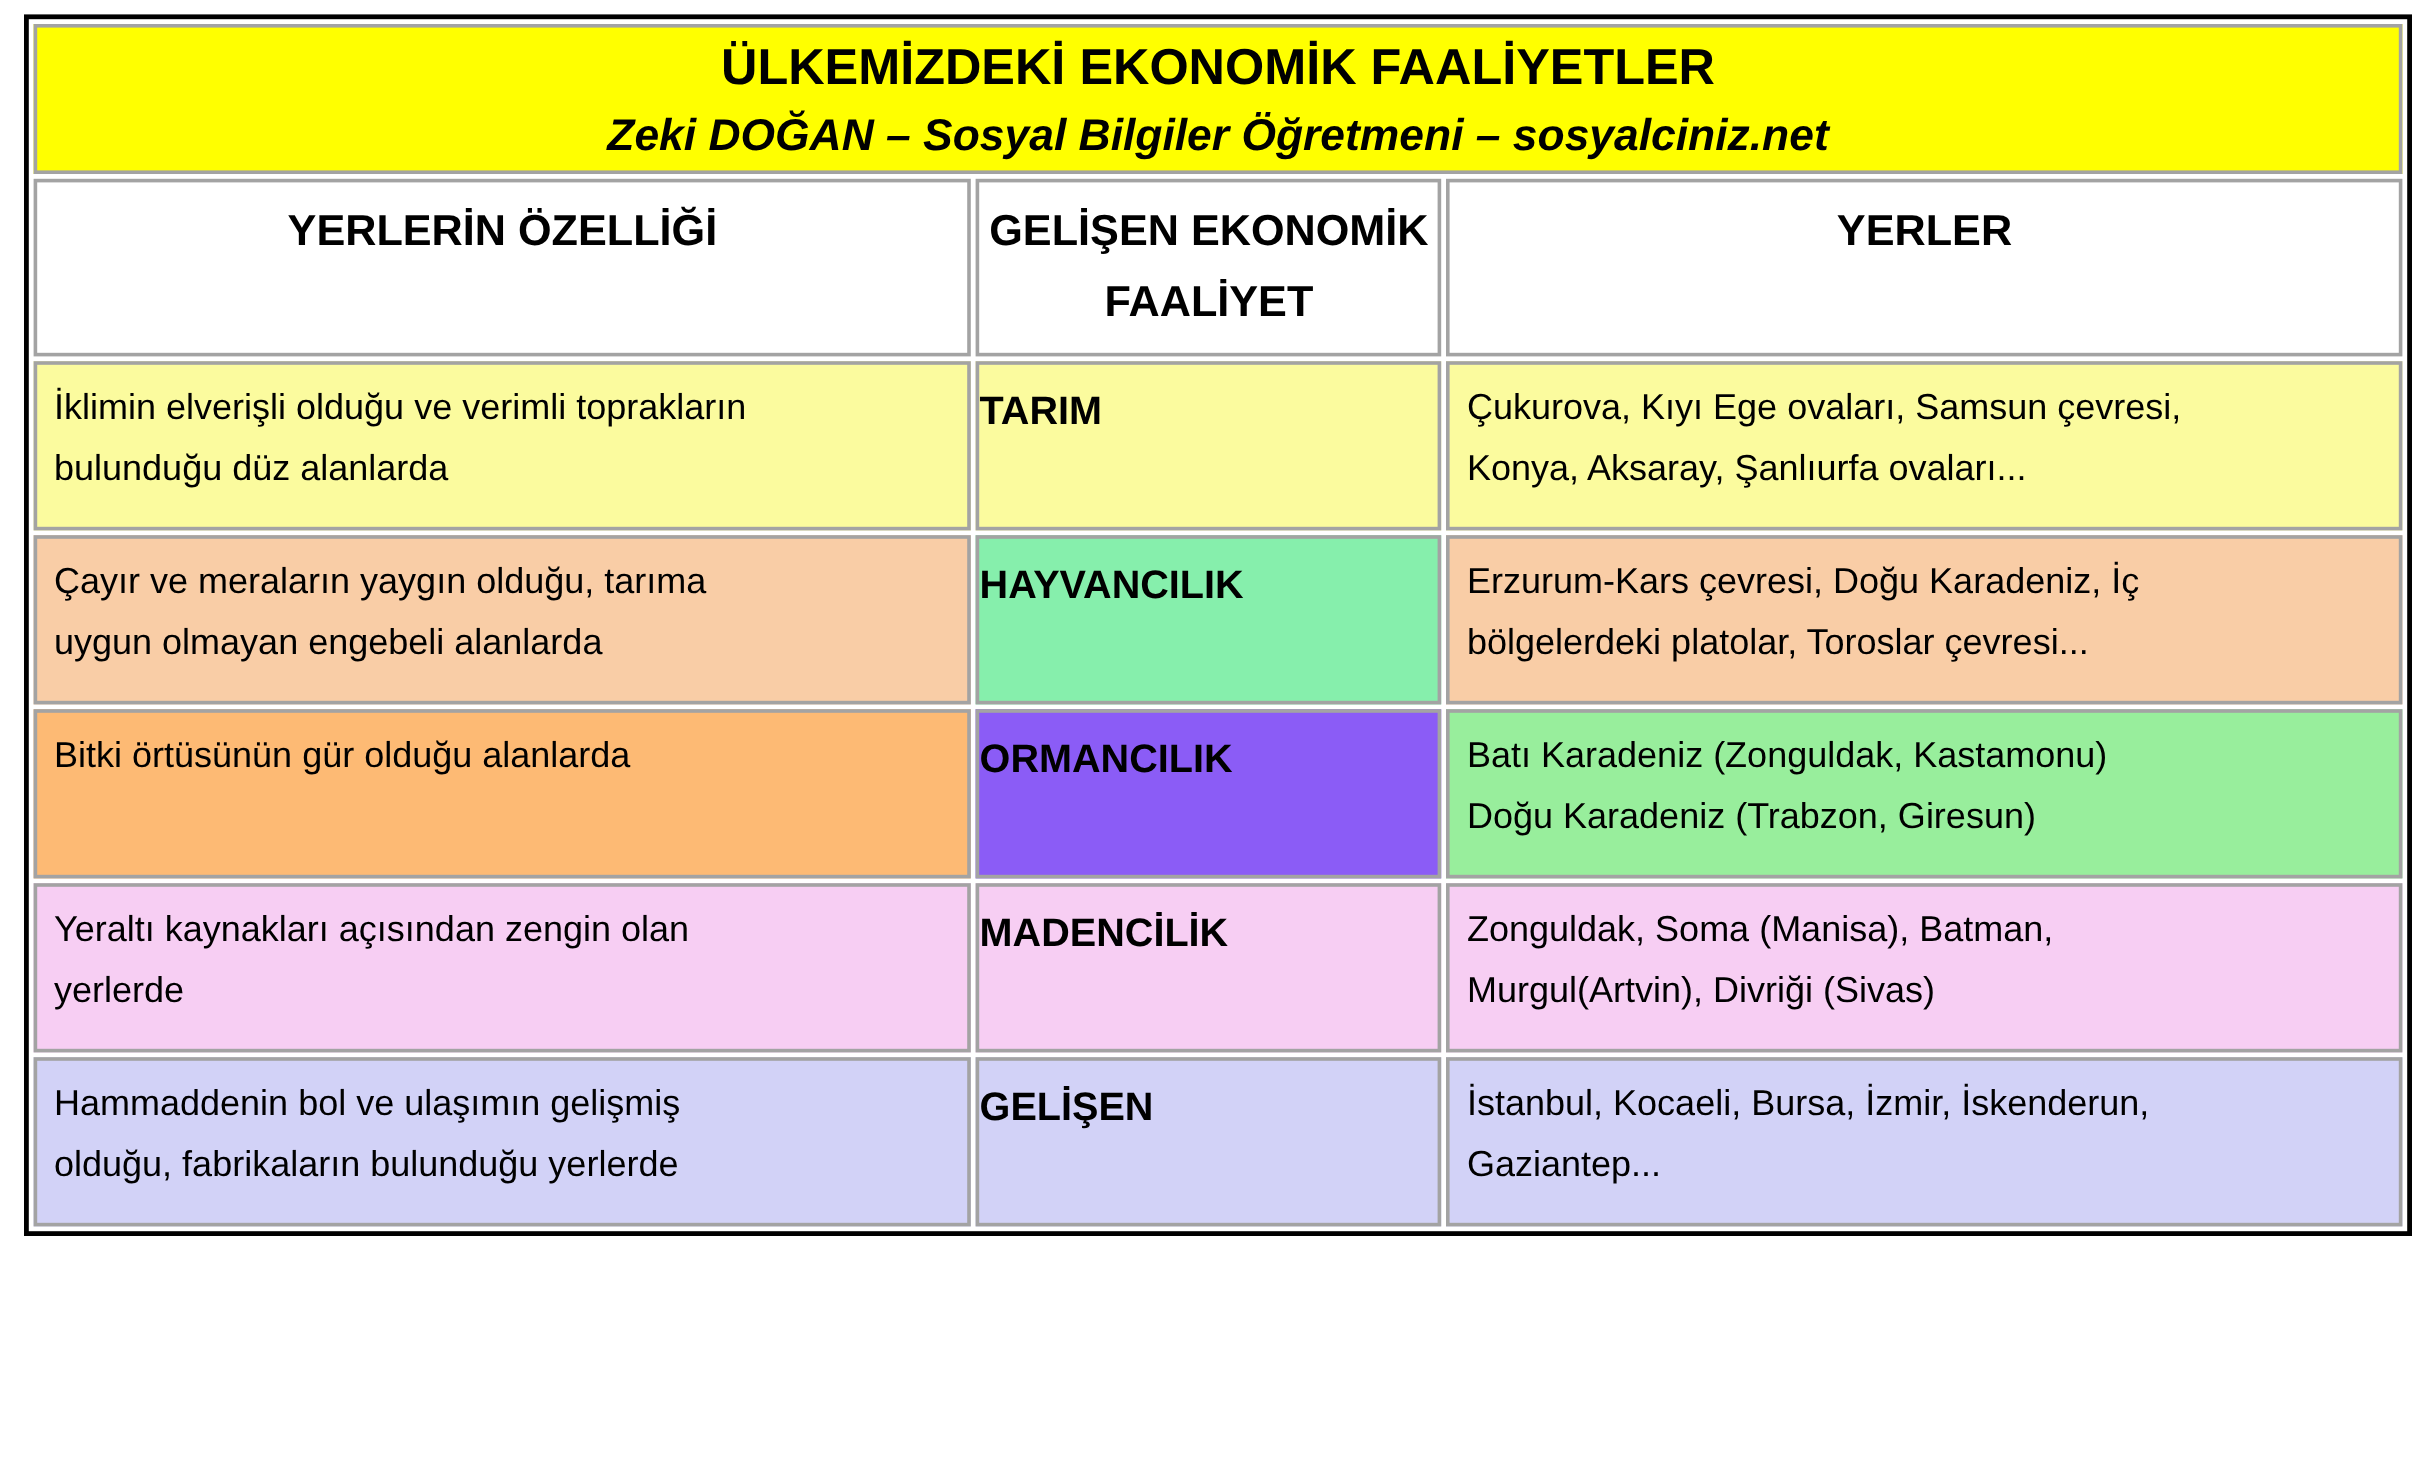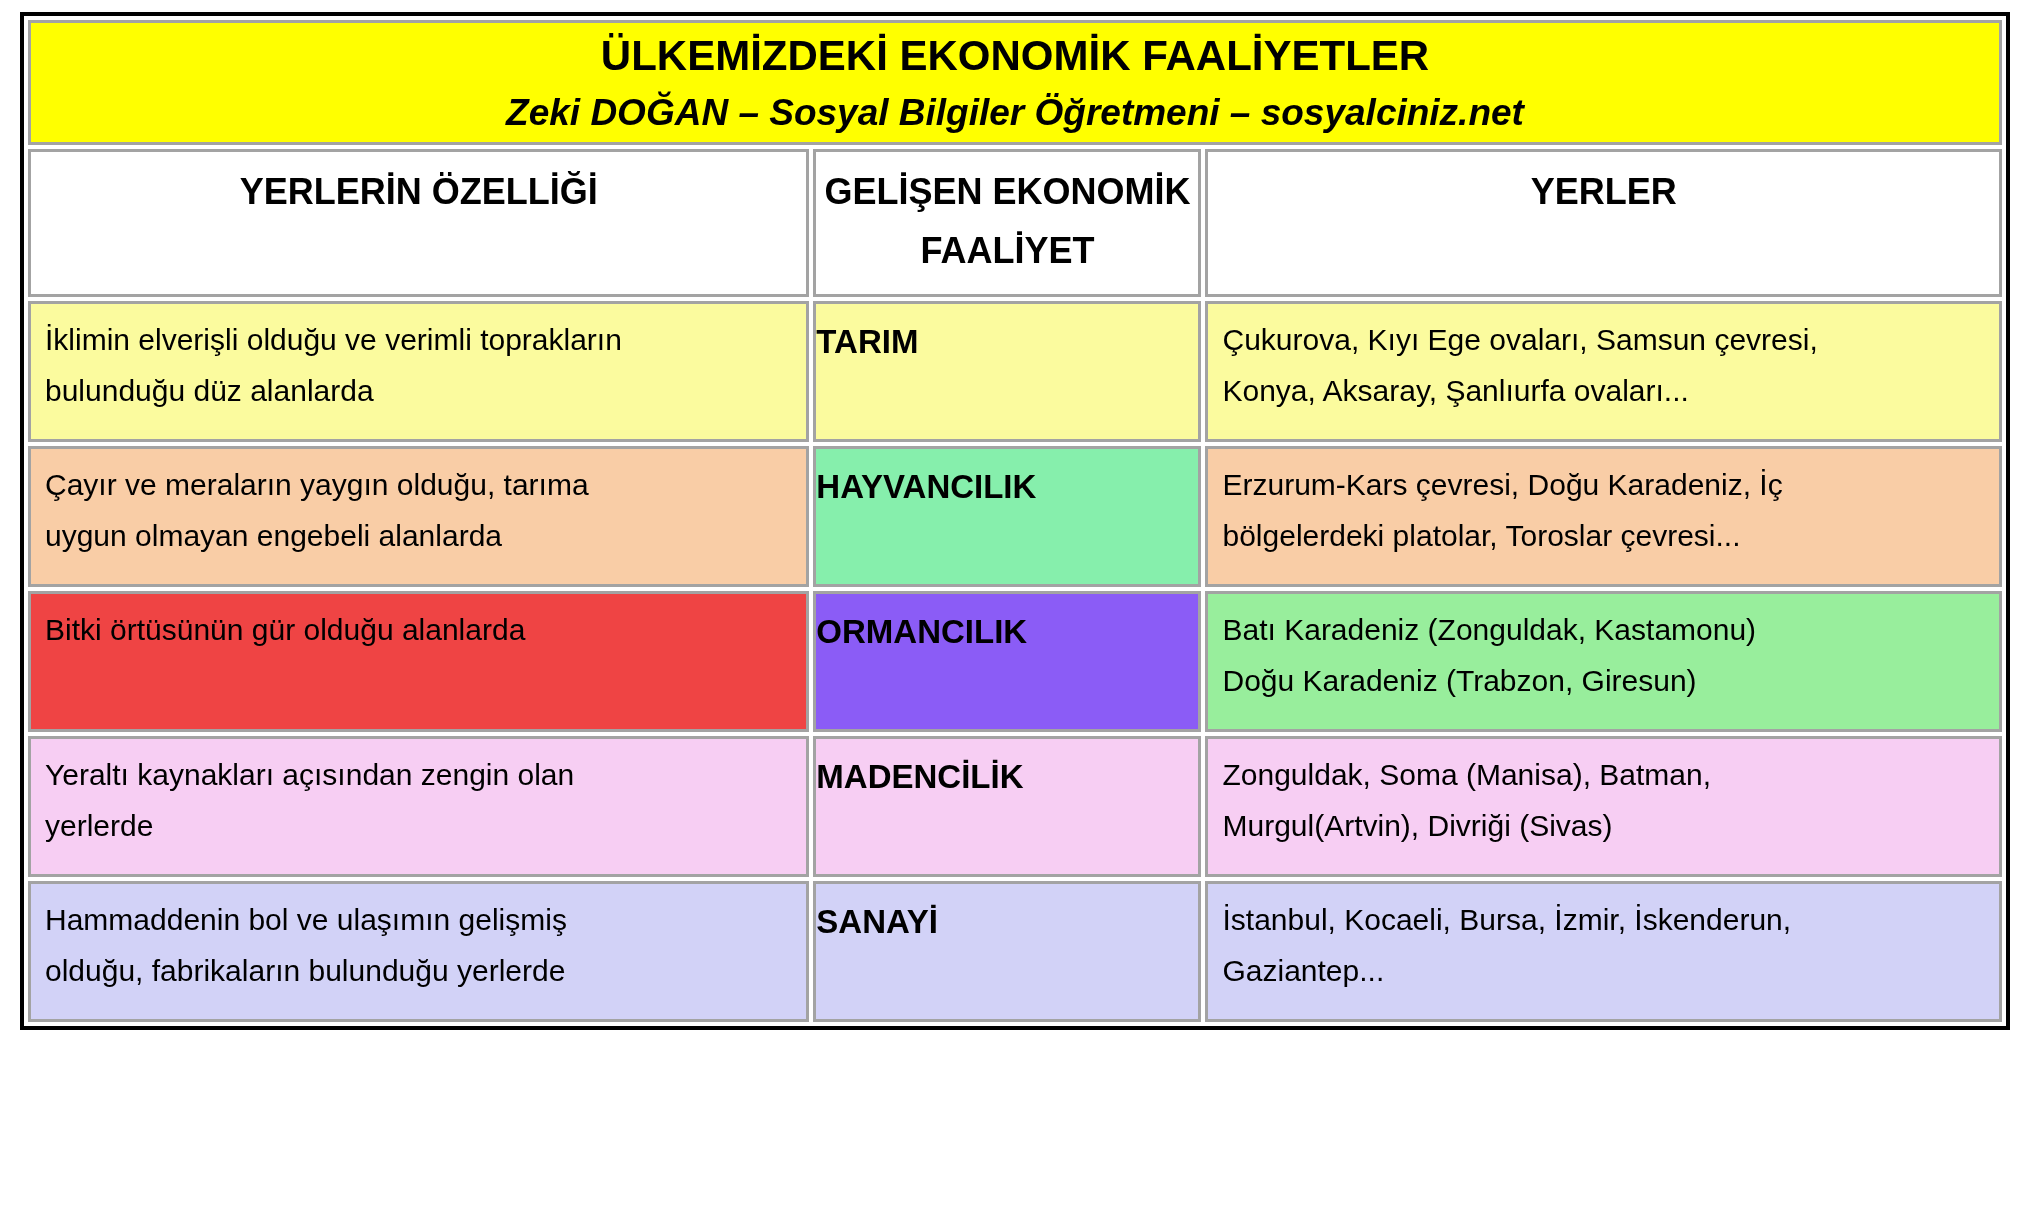--- a/index.html
+++ b/index.html
@@ -113,35 +113,35 @@
 Konya, Aksaray, Şanlıurfa ovaları...</td>
       </tr>
       <tr>
         <td class="cell" style="background-color: rgb(249, 205, 166);">Çayır ve meraların yaygın olduğu, tarıma
 uygun olmayan engebeli alanlarda</td>
         <td class="cell cell-activity" style="background-color: #86efac;">HAYVANCILIK</td>
         <td class="cell" style="background-color: rgb(249, 205, 166);">Erzurum-Kars çevresi, Doğu Karadeniz, İç
 bölgelerdeki platolar, Toroslar çevresi...</td>
       </tr>
       <tr>
-        <td class="cell" style="background-color: #ef4444;">Bitki örtüsünün gür olduğu alanlarda</td>
+        <td class="cell" style="background-color: #fdba74;">Bitki örtüsünün gür olduğu alanlarda</td>
         <td class="cell cell-activity" style="background-color: #8b5cf6;">ORMANCILIK</td>
         <td class="cell" style="background-color: rgb(152, 238, 156);">Batı Karadeniz (Zonguldak, Kastamonu)
 Doğu Karadeniz (Trabzon, Giresun)</td>
       </tr>
       <tr>
         <td class="cell" style="background-color: rgb(247, 206, 243);">Yeraltı kaynakları açısından zengin olan
 yerlerde</td>
         <td class="cell cell-activity" style="background-color: rgb(247, 206, 243);">MADENCİLİK</td>
         <td class="cell" style="background-color: rgb(247, 206, 243);">Zonguldak, Soma (Manisa), Batman,
 Murgul(Artvin), Divriği (Sivas)</td>
       </tr>
       <tr>
         <td class="cell" style="background-color: rgb(210, 210, 247);">Hammaddenin bol ve ulaşımın gelişmiş
 olduğu, fabrikaların bulunduğu yerlerde</td>
-        <td class="cell cell-activity" style="background-color: rgb(210, 210, 247);">SANAYİ</td>
+        <td class="cell cell-activity" style="background-color: rgb(210, 210, 247);">GELİŞEN</td>
         <td class="cell" style="background-color: rgb(210, 210, 247);">İstanbul, Kocaeli, Bursa, İzmir, İskenderun,
 Gaziantep...</td>
       </tr>
 
     </tbody>
   </table>
 </div>
 
 </body></html>

